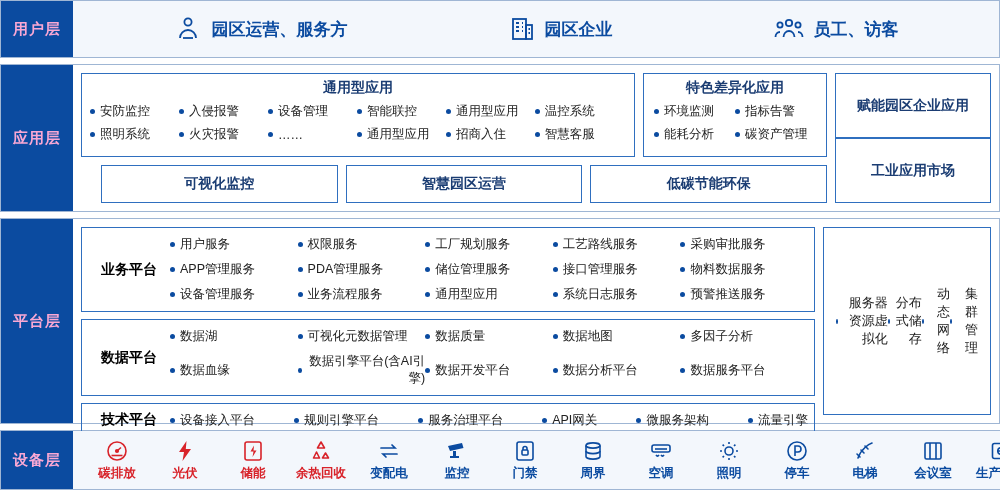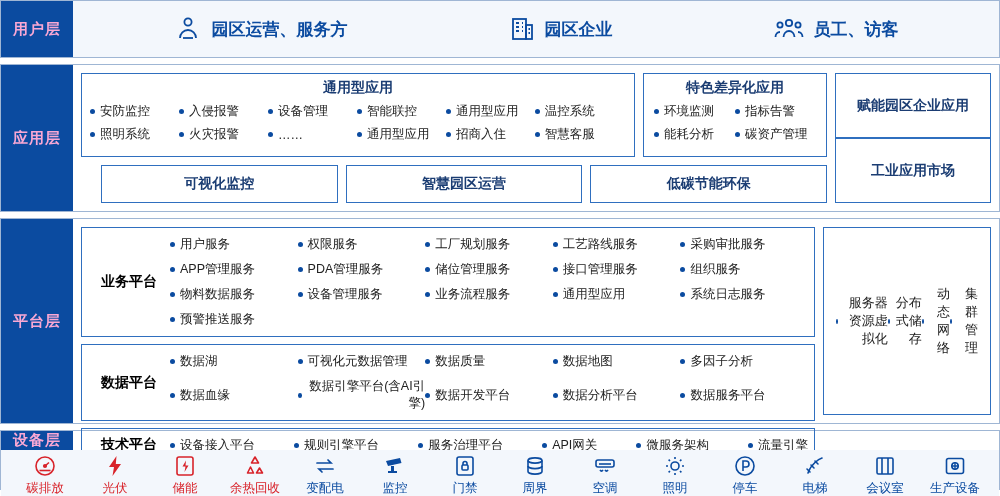--- a/index.html
+++ b/index.html
@@ -72,27 +72,27 @@
   #data-block{flex:1;}
   #data-block .chip{width:20%;}
   #tech-block{height:34px;}
   #tech-block .plat-items{flex-wrap:nowrap;justify-content:space-between;}
   #tech-block .chip{width:auto;}
   .plat-right{width:168px;border:1px solid #2f6fbf;box-sizing:border-box;
     display:flex;flex-direction:row;justify-content:space-around;padding:10px 12px;}
   .plat-right .chip{font-size:13px;}
 
   
-  #dev-row{height:60px;border:1px solid #9fb6d4;box-sizing:border-box;flex-direction:column;}
+  #dev-row{height:60px;border:1px solid #9fb6d4;box-sizing:border-box;}
   #dev-row .layer-body{
     display:flex;align-items:center;justify-content:space-between;
     background:#f3f7fc;padding:4px 10px;
   }
   .dev-item{display:flex;flex-direction:column;align-items:center;gap:2px;width:68px;}
-  .dev-item .dev-label{font-size:12.5px;font-weight:normal;white-space:nowrap;}
+  .dev-item .dev-label{font-size:12.5px;font-weight:bold;white-space:nowrap;}
   .dev-item svg{display:block;}
   .red .dev-label{color:#d8232a;}
   .blue .dev-label{color:#0b4ba0;}
 </style>
 </head>
 <body>
 
 <div class="wrap">
 
   <div class="row" id="user-row">
@@ -200,21 +200,20 @@
           <div class="plat-items">
             <span class="chip">用户服务</span>
             <span class="chip">权限服务</span>
             <span class="chip">工厂规划服务</span>
             <span class="chip">工艺路线服务</span>
             <span class="chip">采购审批服务</span>
             <span class="chip">APP管理服务</span>
             <span class="chip">PDA管理服务</span>
             <span class="chip">储位管理服务</span>
             <span class="chip">接口管理服务</span>
-            <span class="chip">组织服务</span>
             <span class="chip">物料数据服务</span>
             <span class="chip">设备管理服务</span>
             <span class="chip">业务流程服务</span>
             <span class="chip">通用型应用</span>
             <span class="chip">系统日志服务</span>
             <span class="chip">预警推送服务</span>
           </div>
         </div>
 
         <div class="plat-block" id="data-block">

